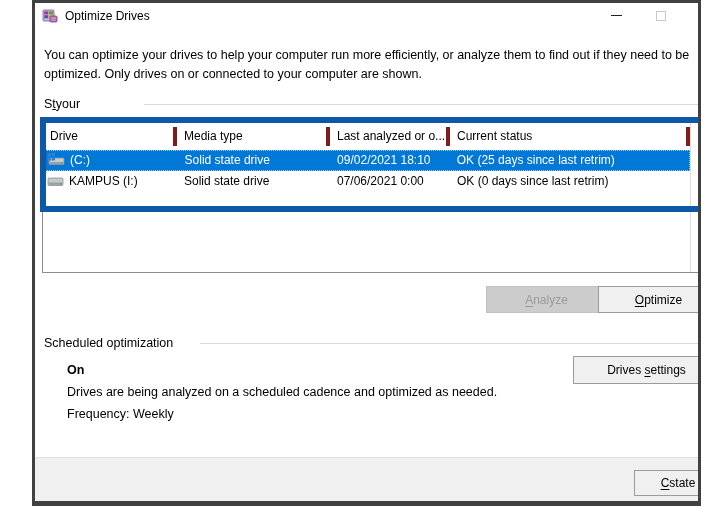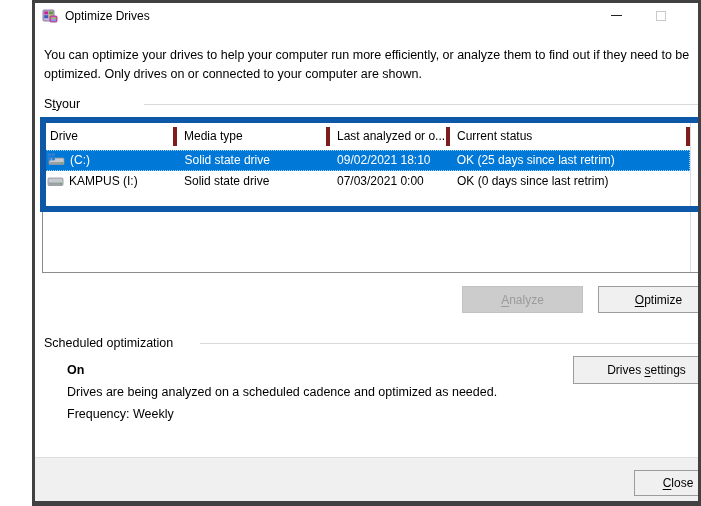--- a/index.html
+++ b/index.html
@@ -65,21 +65,21 @@
     z-index: 10; pointer-events: none;
   }
 
   
   .btn {
     position: absolute; font-size: 12px; text-align: center;
     background: #f0f0f0; border: 1px solid #9c9c9c;
     display: flex; align-items: center; justify-content: center; cursor: default;
   }
   .btn u { text-underline-offset: 2px; }
-  .btn-analyze { left: 430px; top: 286px; width: 121px; height: 27px;
+  .btn-analyze { left: 454px; top: 286px; width: 121px; height: 27px;
     background: #cccccc; border-color: #c2c2c2; color: #9b9b9b; }
   .btn-optimize { left: 566px; top: 286px; width: 121px; height: 27px; }
   .btn-change { left: 541px; top: 356px; width: 147px; height: 28px; }
   .btn-close2 { left: 602px; top: 470px; width: 88px; height: 26px; }
 
   
   .sched-on { position: absolute; left: 35px; top: 363px; font-weight: bold; }
   .sched-desc { position: absolute; left: 35px; top: 385px; }
   .sched-freq { position: absolute; left: 35px; top: 407px; }
 
@@ -155,21 +155,21 @@
     <div class="lv-row">
       <div class="cell c-drive cell-drive">
         <svg class="drive-ico" viewBox="0 0 19 15">
           <rect x="2" y="4" width="15" height="7.5" rx="1" fill="#c6cace" stroke="#8b9094" stroke-width="0.8"></rect>
           <rect x="2.5" y="8.5" width="14" height="2.4" fill="#9aa0a5"></rect>
           <circle cx="14.8" cy="9.7" r="0.8" fill="#3fae49"></circle>
         </svg>
         <span>KAMPUS (I:)</span>
       </div>
       <div class="cell c-media">Solid state drive</div>
-      <div class="cell c-last">07/03/2021 0:00</div>
+      <div class="cell c-last">07/06/2021 0:00</div>
       <div class="cell c-stat">OK (0 days since last retrim)</div>
     </div>
   </div>
 
   <div class="annotation"></div>
 
   <div class="btn btn-analyze">
       <span><span></span><u>A</u><span>nalyze</span></span>
     </div>
   <div class="btn btn-optimize">
@@ -180,17 +180,17 @@
   <div class="etched sched-line"></div>
   <div class="sched-on">On</div>
   <div class="sched-desc">Drives are being analyzed on a scheduled cadence and optimized as needed.</div>
   <div class="sched-freq">Frequency: Weekly</div>
   <div class="btn btn-change">
       <span><span>Drives </span><u>s</u><span>ettings</span></span>
     </div>
 
   <div class="footer"></div>
   <div class="btn btn-close2">
-      <span><span></span><u>C</u><span>lose</span></span>
+      <span><span></span><u>C</u><span>state</span></span>
     </div>
 
   <div class="window-frame"></div>
 </div>
 
 </body></html>

